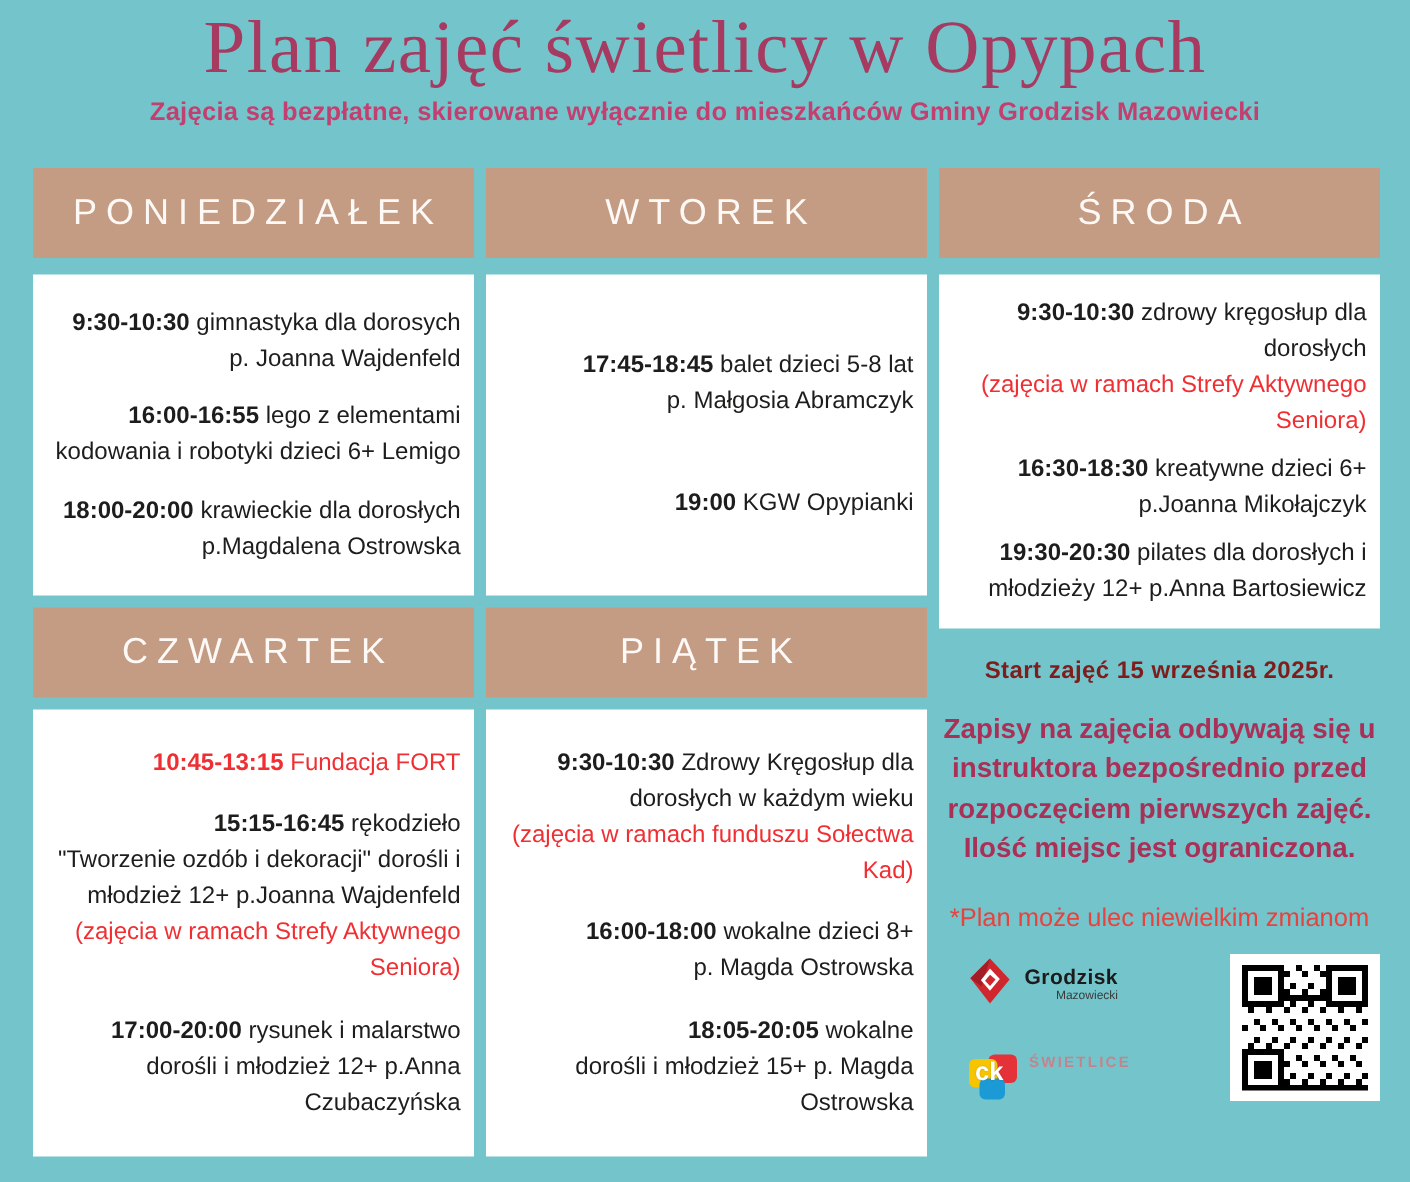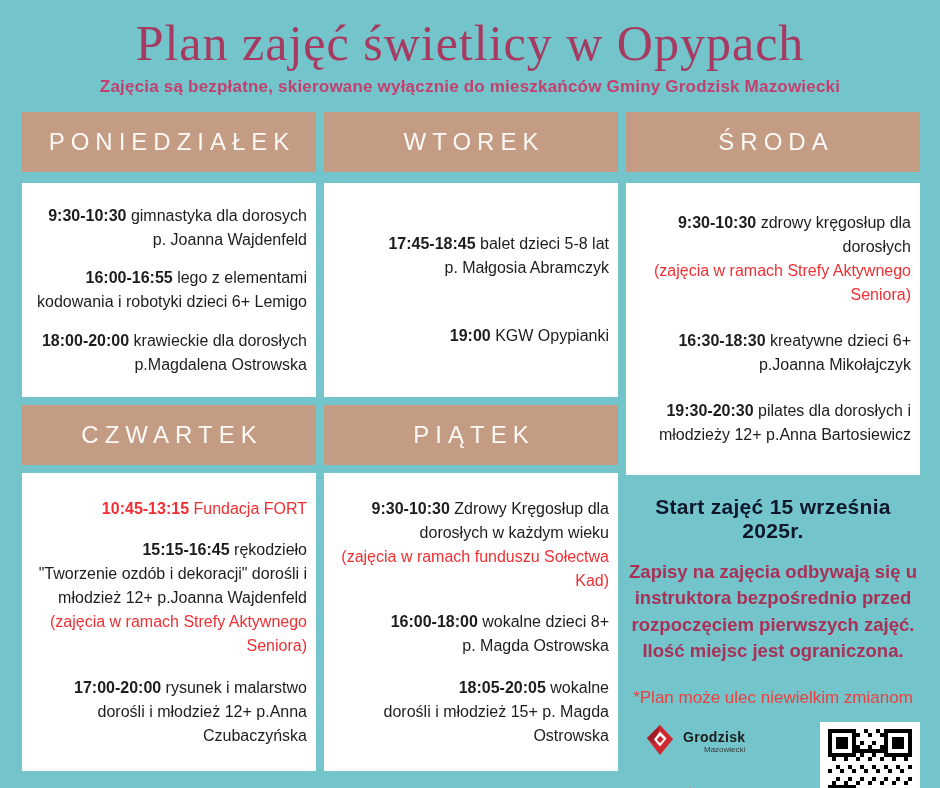--- a/index.html
+++ b/index.html
@@ -5,21 +5,21 @@
   html,body{margin:0;padding:0;}
   .page{
     position:relative;
     width:940px;height:788px;
     background:#73c5cb;
     font-family:"Liberation Sans", sans-serif;
     overflow:hidden;
     box-sizing:border-box;
   }
   
-  .masthead{text-align:center;padding-top:16px;height:100px;box-sizing:border-box;}
+  .masthead{text-align:center;padding-top:4px;height:100px;box-sizing:border-box;}
   .masthead h1{
     margin:0;
     font-family:"Liberation Serif", serif;
     font-weight:400;
     font-size:50px;
     line-height:1.08;
     color:#a63a61;
     letter-spacing:1px;
   }
   .masthead .subtitle{
@@ -55,33 +55,33 @@
     box-sizing:border-box;
     width:100%;
     padding:6px 9px;
     display:flex;flex-direction:column;justify-content:space-evenly;
     text-align:right;
     font-size:16px;
     line-height:1.5;
     color:#1d1d1b;
   }
   .h214{height:214px}
-  .h264{height:292px}
+  .h264{height:236px}
   .h298{height:298px}
   .session{margin:0;}
   .session .b{font-weight:bold;}
   .session .red{color:#f02f33;}
   .session .nl{display:block;}
   
   .start-heading{
     margin:20px 0 0;
     text-align:center;
-    font-size:21px;
+    font-size:16px;
     font-weight:bold;
-    color:#0f172a;
+    color:#7f1d1d;
     letter-spacing:.3px;
   }
   .signup{
     margin:16px auto 0;
     width:294px;
     text-align:center;
     font-size:18.5px;
     font-weight:bold;
     line-height:1.42;
     color:#a93157;

